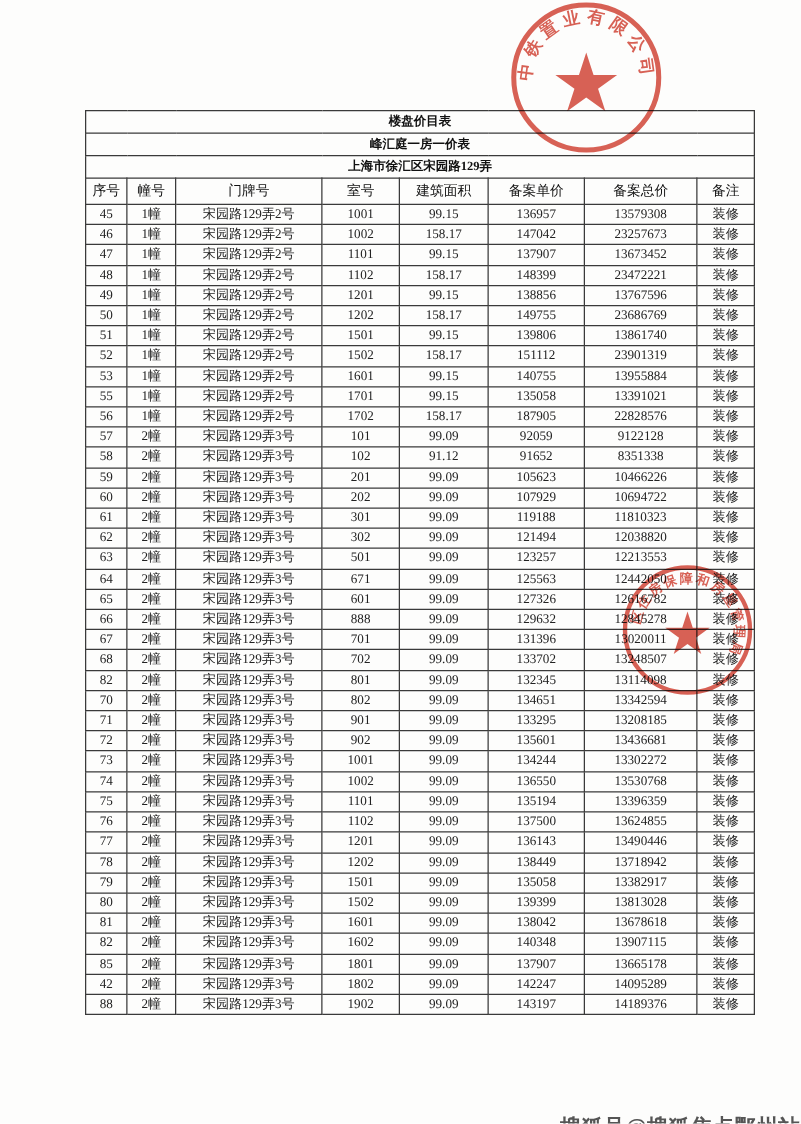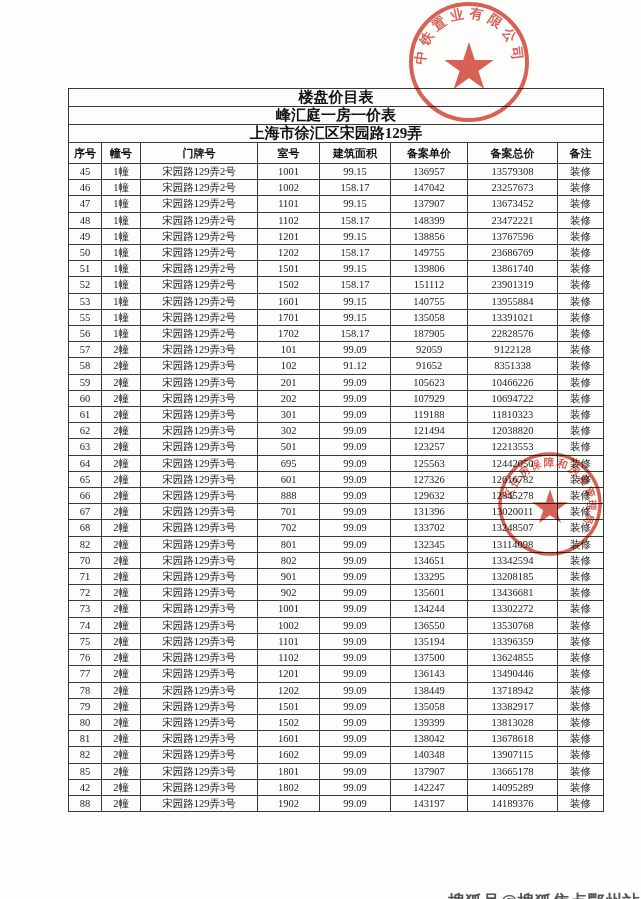--- a/index.html
+++ b/index.html
@@ -9,22 +9,22 @@
   }
   table.price{
     position:absolute;left:68px;top:88px;width:535px;
     border-collapse:collapse;table-layout:fixed;background:transparent;
   }
   table.price td{
     border:1px solid #3a3a3a;text-align:center;padding:0;
     font-size:10.5px;line-height:15.2px;height:15.2px;
     white-space:nowrap;overflow:hidden;color:#222;
   }
-  tr.title-row td{font-size:15px;font-weight:bold;height:17px;line-height:17px;color:#111;}
-  tr.col-header td{font-weight:bold;font-size:11px;height:20px;line-height:20px;color:#111;margin-top:36px;}
+  tr.title-row td{font-size:10px;font-weight:bold;height:17px;line-height:17px;color:#111;}
+  tr.col-header td{font-weight:normal;font-size:11px;height:20px;line-height:20px;color:#111;margin-top:36px;}
   .stamp{position:absolute;mix-blend-mode:multiply;opacity:.78;pointer-events:none;}
   #stamp-company{left:396px;top:-2px;}
   #stamp-gov{left:488px;top:442px;}
   .watermark{
     position:absolute;left:448px;top:890px;width:190px;
     font-family:"Liberation Sans","DejaVu Sans",sans-serif;
     font-size:17px;font-weight:bold;color:#555;letter-spacing:.5px;white-space:nowrap;
   }
 </style>
 </head>
@@ -242,21 +242,21 @@
           <td>501</td>
           <td>99.09</td>
           <td>123257</td>
           <td>12213553</td>
           <td>装修</td>
         </tr>
         <tr>
           <td>64</td>
           <td>2幢</td>
           <td>宋园路129弄3号</td>
-          <td>695</td>
+          <td>671</td>
           <td>99.09</td>
           <td>125563</td>
           <td>12442050</td>
           <td>装修</td>
         </tr>
         <tr>
           <td>65</td>
           <td>2幢</td>
           <td>宋园路129弄3号</td>
           <td>601</td>

